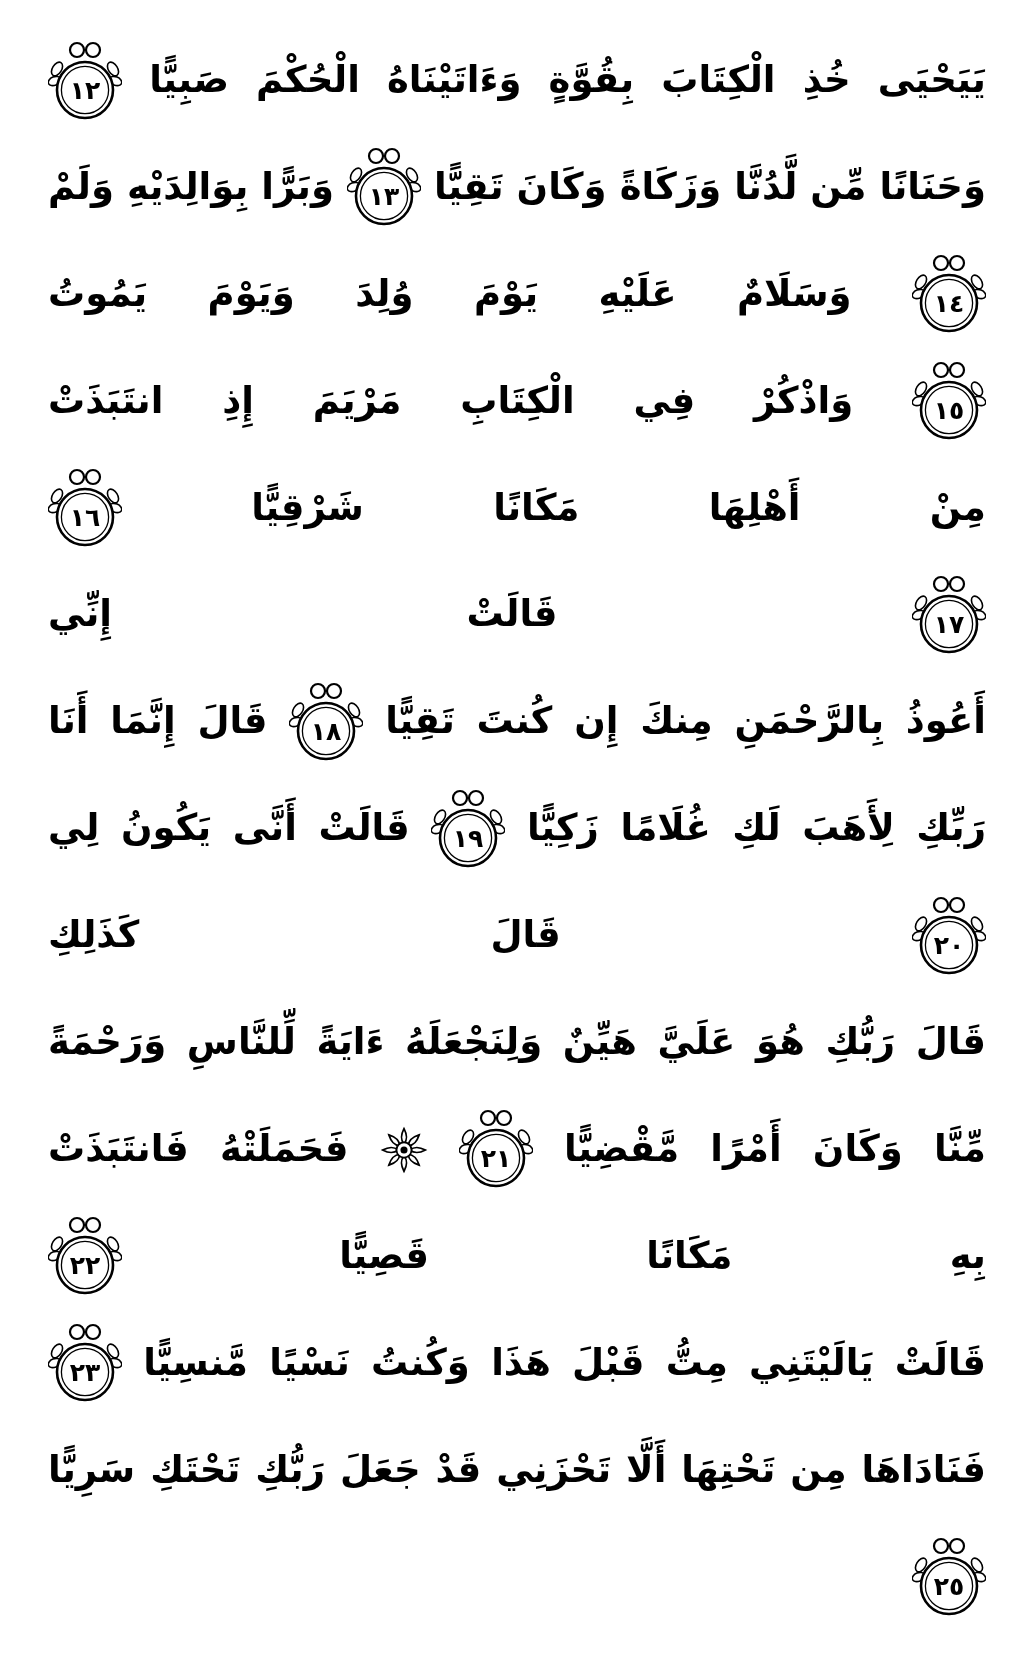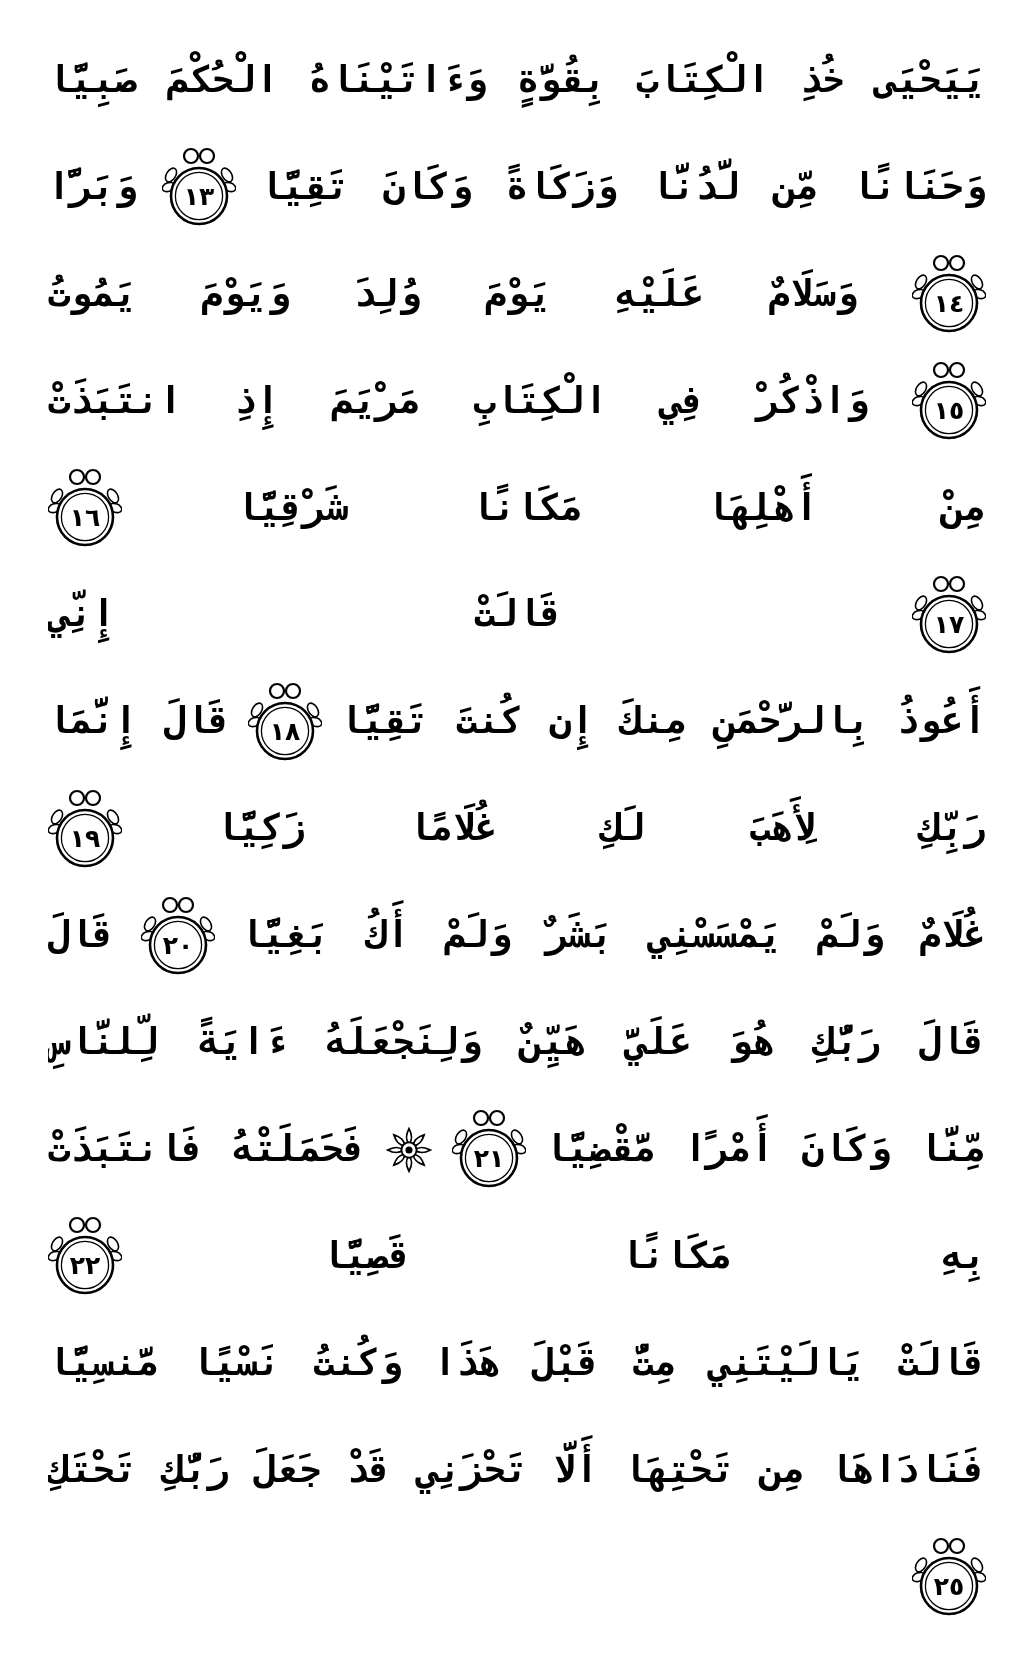--- a/index.html
+++ b/index.html
@@ -34,21 +34,20 @@
     white-space: normal;
     overflow: hidden;
     font-size: 37px;
     font-weight: bold;
     color: #000000;
   }
 
   .ayah-text {
     display: inline;
     letter-spacing: 0px;
-    font-family: Liberation Mono, monospace;
   }
 
   .verse-marker {
     display: inline-block;
     vertical-align: middle;
     width: 74px;
     height: 86px;
     line-height: normal;
   }
   .verse-marker svg { display: block; width: 100%; height: 100%; }
@@ -225,22 +224,22 @@
         <ellipse cx="67.5" cy="42" rx="6.5" ry="4.2" transform="rotate(22 67.5 42)" fill="#ffffff" stroke="#000000" stroke-width="1.6"></ellipse>
       </g>
 
       <circle cx="29" cy="11" r="7" fill="#ffffff" stroke="#000000" stroke-width="2.2"></circle>
       <circle cx="45" cy="11" r="7" fill="#ffffff" stroke="#000000" stroke-width="2.2"></circle>
 
       <circle cx="37" cy="51" r="28" fill="#ffffff" stroke="#000000" stroke-width="2.6"></circle>
       <circle cx="37" cy="51" r="23.6" fill="none" stroke="#000000" stroke-width="1.3"></circle>
       <text class="marker-number" x="37" y="60" text-anchor="middle">١٩</text>
     </svg>
-  </span> </div>
-      <div class="quran-line"><span class="ayah-text">غُلَامٌ وَلَمْ يَمْسَسْنِي بَشَرٌ وَلَمْ أَكُ بَغِيًّا</span> <span class="verse-marker">
+  </span> <span class="ayah-text">قَالَتْ أَنَّى يَكُونُ لِي</span></div>
+      <div class="quran-line"> <span class="verse-marker">
     <svg viewBox="0 0 74 86" xmlns="http://www.w3.org/2000/svg">
 
       <g>
         <ellipse cx="9" cy="30" rx="7.5" ry="4.6" transform="rotate(-58 9 30)" fill="#ffffff" stroke="#000000" stroke-width="1.6"></ellipse>
         <ellipse cx="6.5" cy="42" rx="6.5" ry="4.2" transform="rotate(-22 6.5 42)" fill="#ffffff" stroke="#000000" stroke-width="1.6"></ellipse>
       </g>
       <g>
         <ellipse cx="65" cy="30" rx="7.5" ry="4.6" transform="rotate(58 65 30)" fill="#ffffff" stroke="#000000" stroke-width="1.6"></ellipse>
         <ellipse cx="67.5" cy="42" rx="6.5" ry="4.2" transform="rotate(22 67.5 42)" fill="#ffffff" stroke="#000000" stroke-width="1.6"></ellipse>
       </g>

